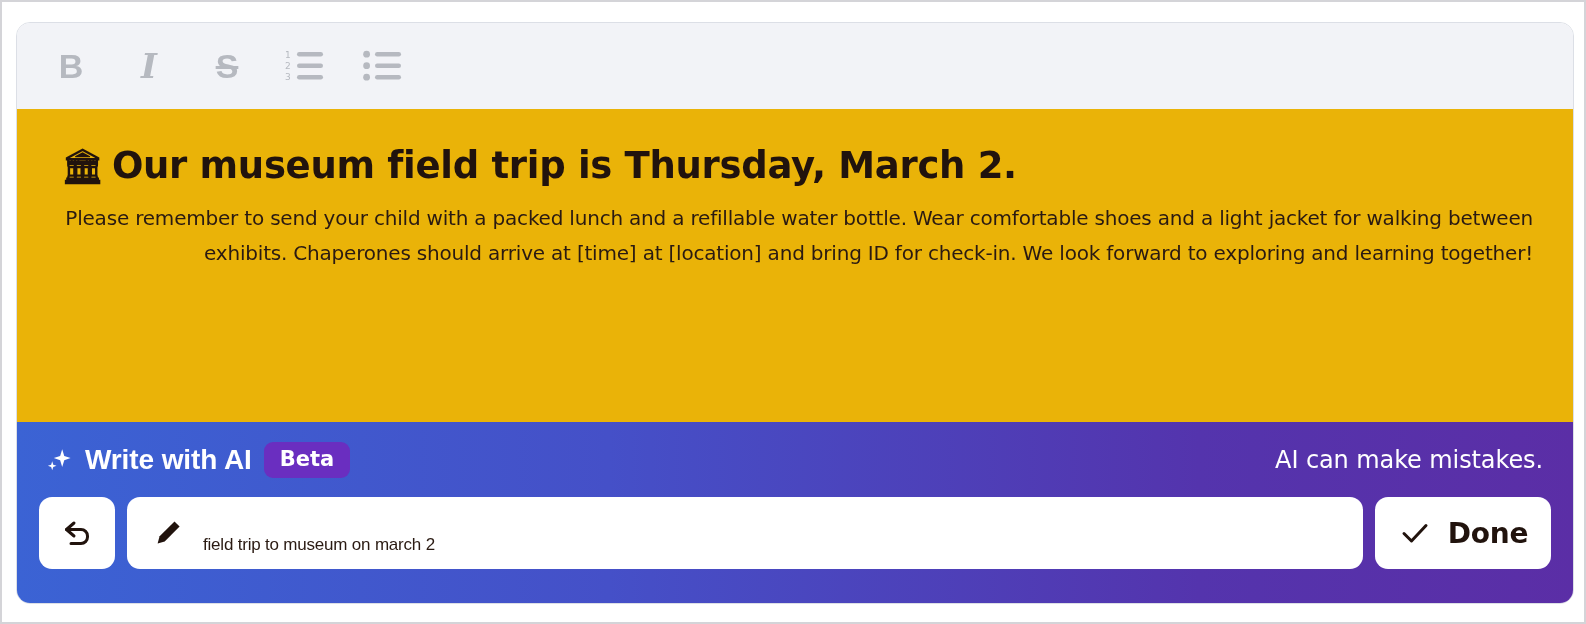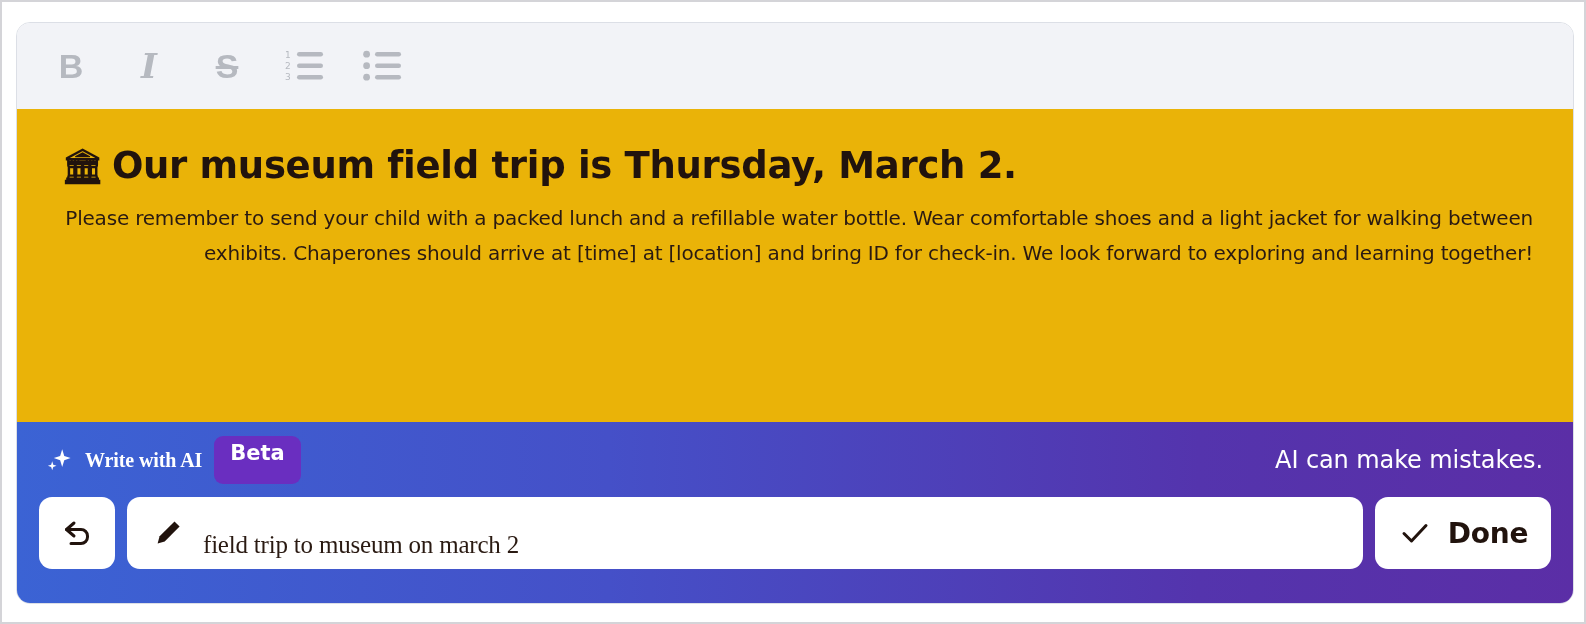--- a/index.html
+++ b/index.html
@@ -112,32 +112,32 @@
     justify-content: space-between;
     padding: 0 8px 0 6px;
   }
   .ai-brand {
     display: flex;
     align-items: center;
     gap: 12px;
   }
   .ai-brand-label {
     color: #ffffff;
-    font-size: 20px;
-    font-weight: bold;
-    font-family: Liberation Serif, serif;
+    font-size: 28px;
+    font-weight: bold;
+    font-family: Liberation Sans, sans-serif;
     letter-spacing: -0.1px;
   }
   .beta-badge {
     background: #6a2ec0;
     color: #ffffff;
     font-size: 21px;
     font-weight: bold;
     font-family: "DejaVu Sans", sans-serif;
-    padding: 7px 16px 20px 16px;
+    padding: 7px 16px 8px 16px;
     border-radius: 9px;
     line-height: 1;
   }
   .ai-disclaimer {
     color: #ffffff;
     font-size: 24px;
     font-family: "DejaVu Sans", sans-serif;
     letter-spacing: -0.1px;
   }
 
@@ -163,22 +163,22 @@
     background: #ffffff;
     border-radius: 13px;
     display: flex;
     align-items: center;
     padding: 0 26px;
     gap: 20px;
     cursor: text;
     overflow: hidden;
   }
   .prompt-text {
-    font-family: Liberation Serif, serif;
-    font-size: 25px;
+    font-family: Liberation Sans, sans-serif;
+    font-size: 17px;
     color: #2a1a12;
     letter-spacing: -0.2px;
     white-space: nowrap;
     overflow: hidden;
     margin-top: 24px;
   }
   .done-btn {
     width: 176px; height: 72px;
     background: #ffffff;
     border-radius: 13px;

